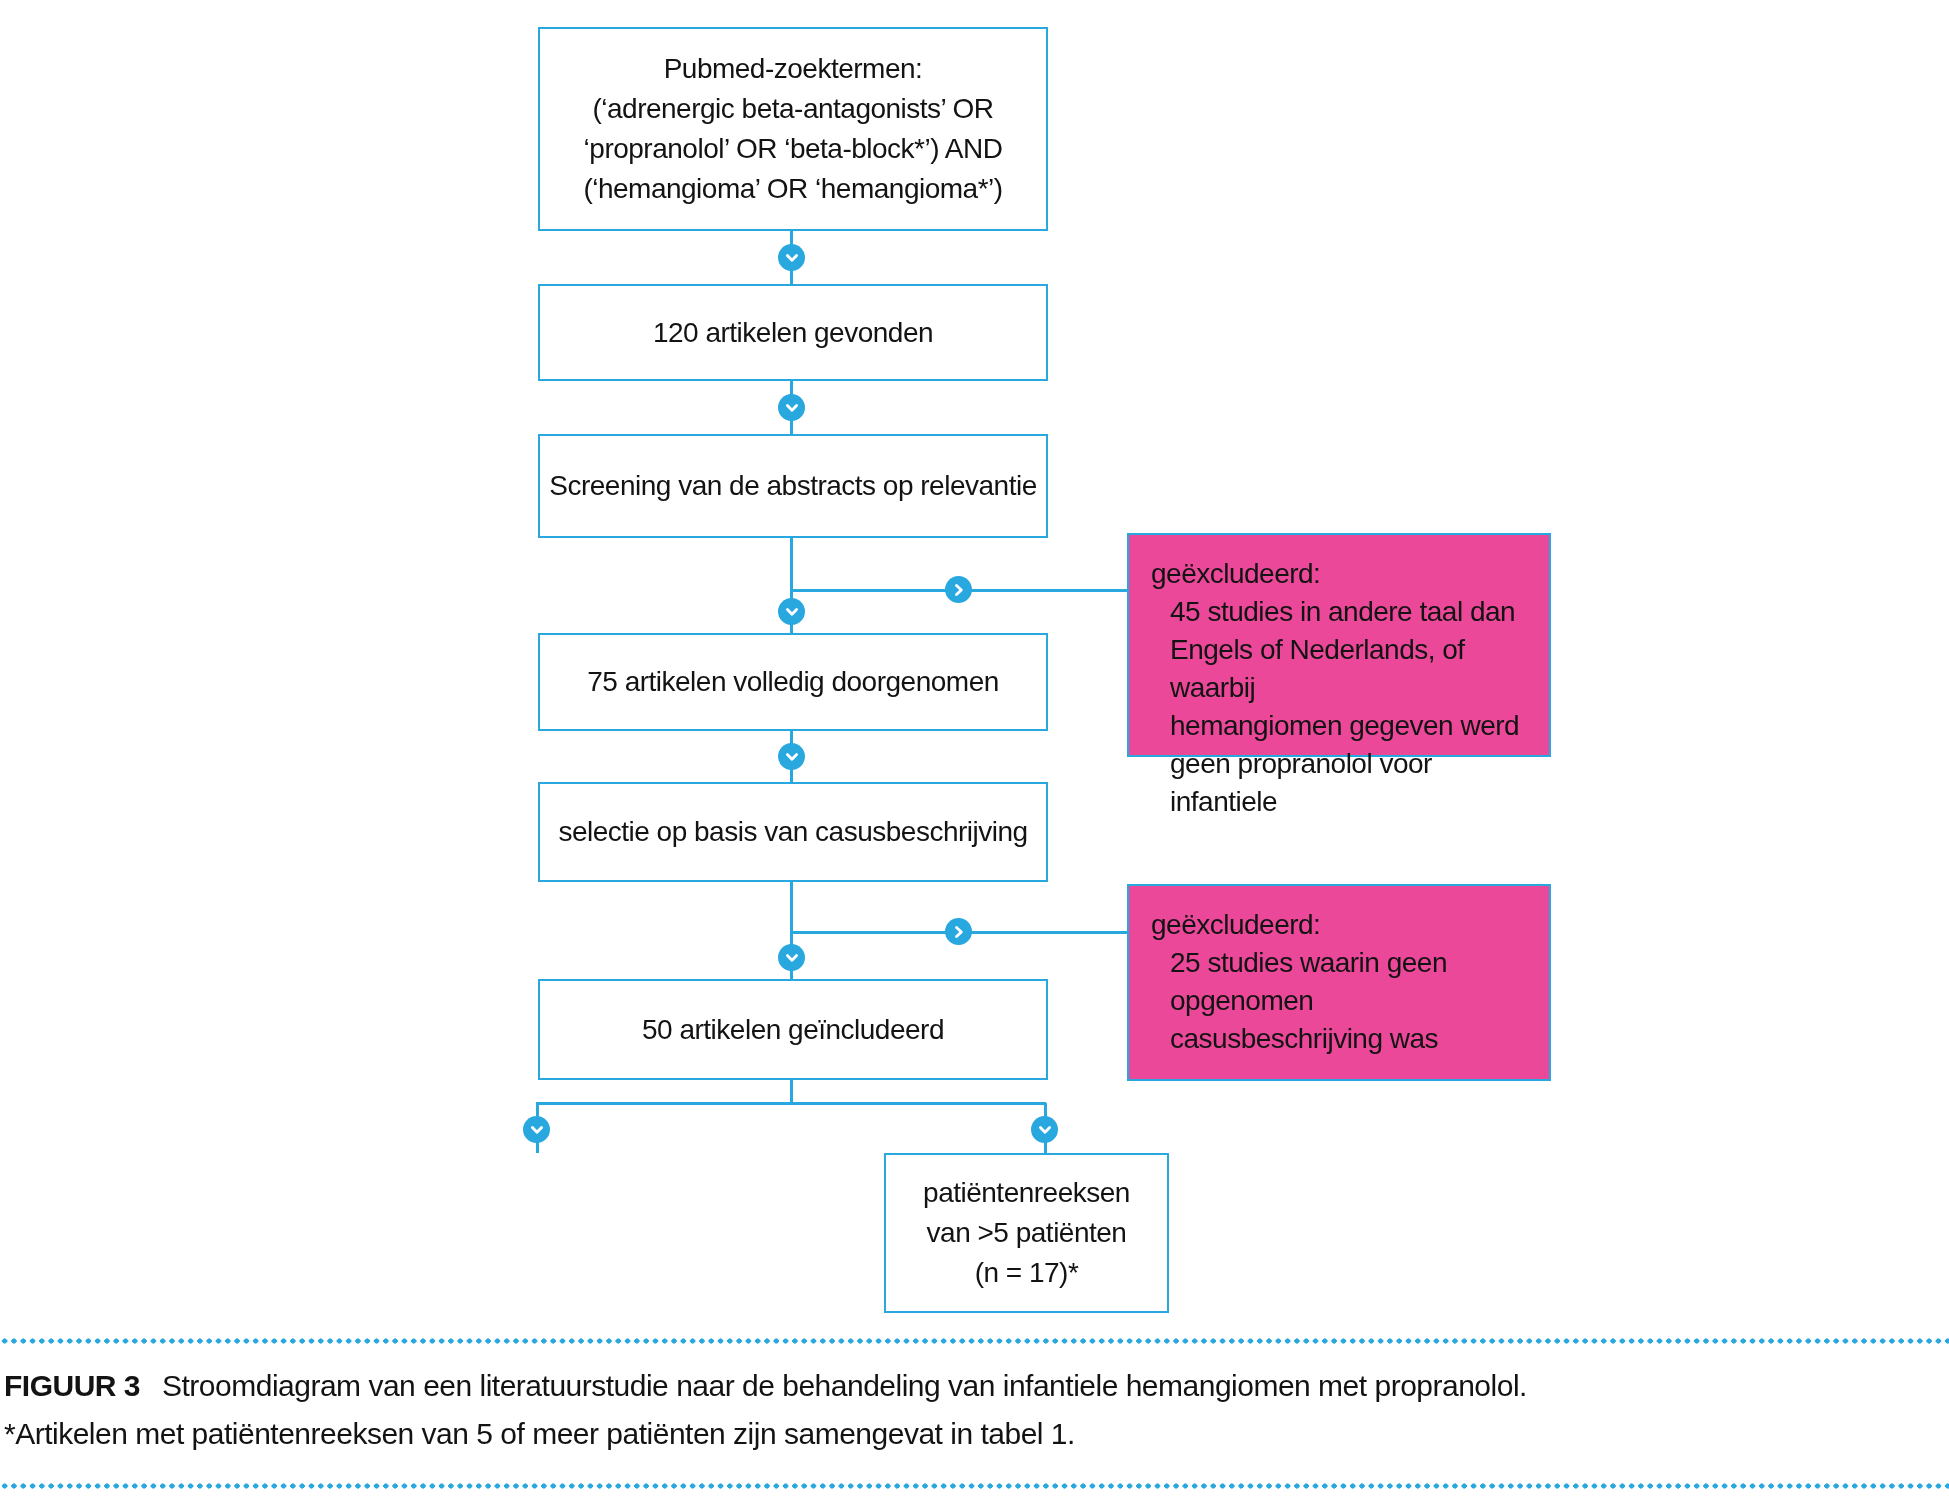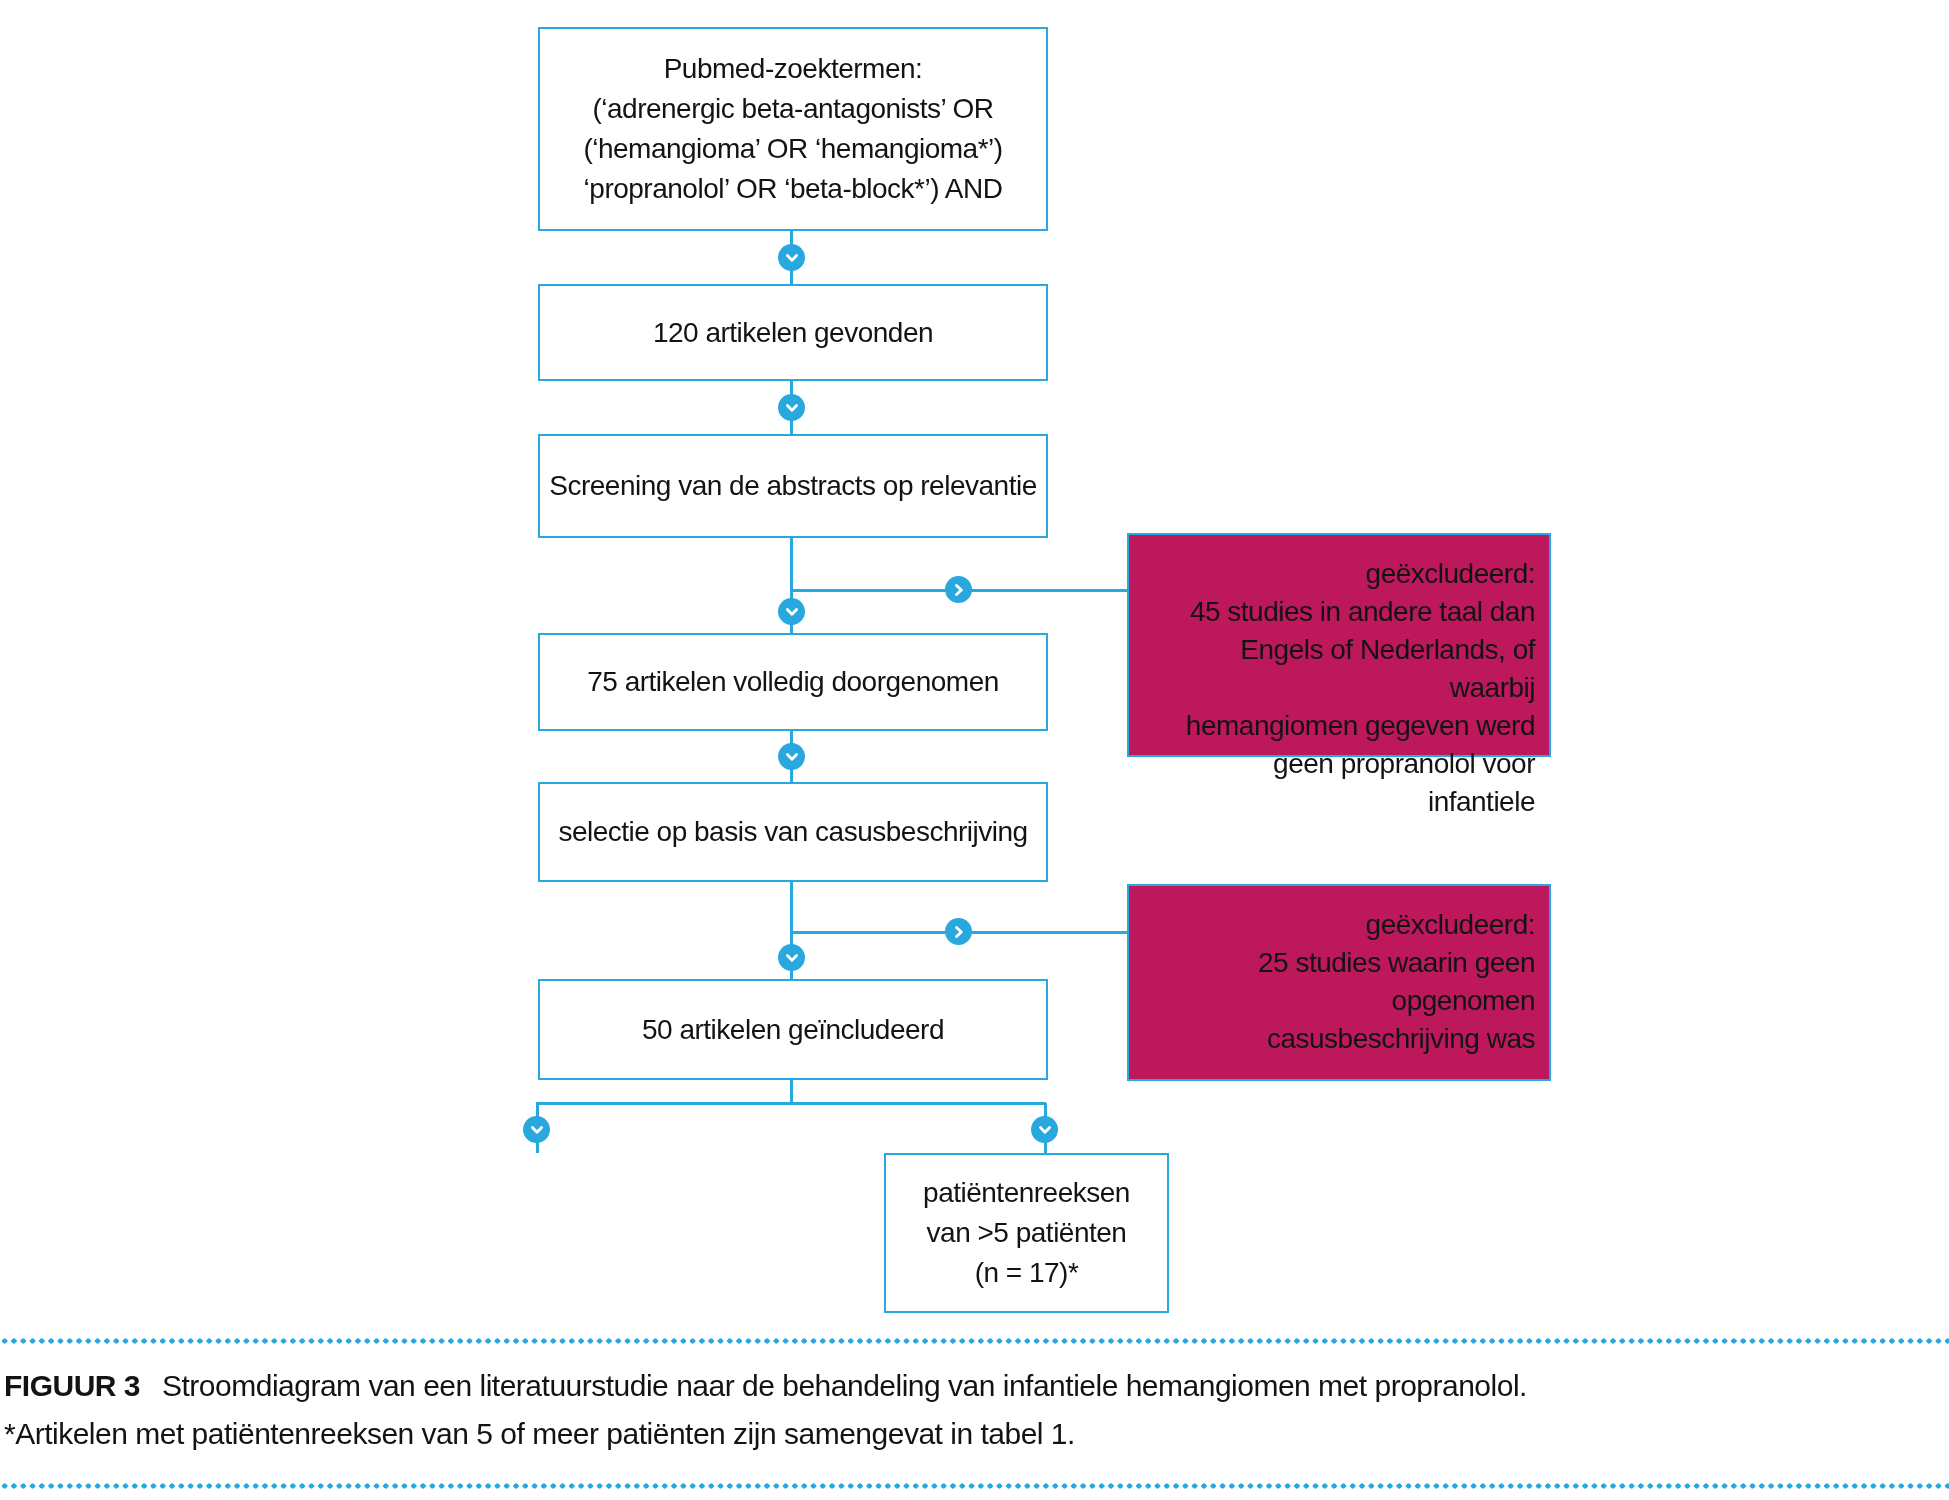--- a/index.html
+++ b/index.html
@@ -27,25 +27,25 @@
     font-size: 28px;
     line-height: 40px;
     color: var(--ink);
   }
   .main-col { left: 538px; width: 510px; }
   .excl-box {
     position: absolute;
     left: 1127px;
     width: 424px;
     border: 2.5px solid var(--accent);
-    background: #be185d;
+    background: #ec4899;
     font-size: 28px;
     line-height: 38px;
     padding: 20px 14px 0 22px;
-    text-align: right;
+    text-align: left;
   }
   .excl-line { padding-left: 19px; }
   
   .vline { position: absolute; width: 2.5px; background: var(--accent); }
   .hline { position: absolute; height: 2.5px; background: var(--accent); }
   
   .node {
     position: absolute;
     width: 27px; height: 27px;
     border-radius: 50%;
@@ -76,22 +76,22 @@
   .fig-label { font-weight: bold; margin-right: 22px; }
 </style>
 </head>
 <body>
 
 <div id="stage">
 
   <div class="fbox main-col txt" style="top:27px;height:204px;">
     <div>Pubmed-zoektermen:</div>
     <div>(‘adrenergic beta-antagonists’ OR</div>
+    <div>‘propranolol’ OR ‘beta-block*’) AND</div>
     <div>(‘hemangioma’ OR ‘hemangioma*’)</div>
-    <div>‘propranolol’ OR ‘beta-block*’) AND</div>
   </div>
 
   <div class="fbox main-col txt" style="top:284px;height:97px;justify-content:center;">
     <div>120 artikelen gevonden</div>
   </div>
 
   <div class="fbox main-col txt" style="top:434px;height:104px;">
     <div>Screening van de abstracts op relevantie</div>
   </div>
 

